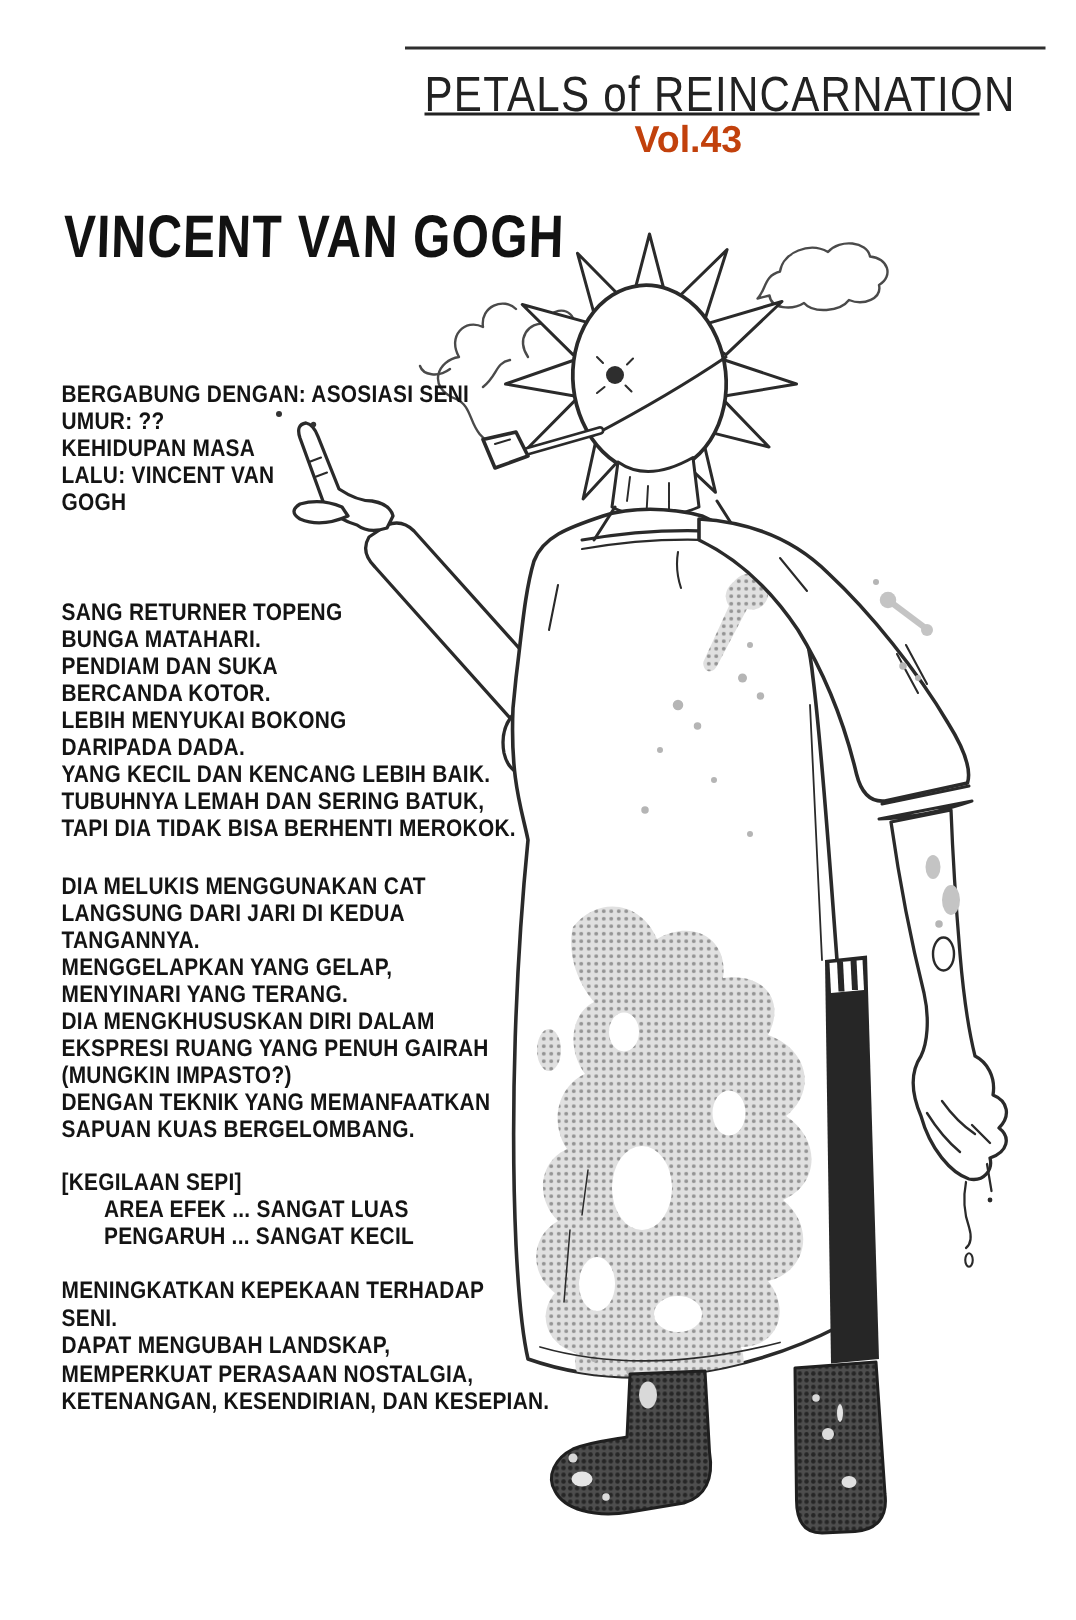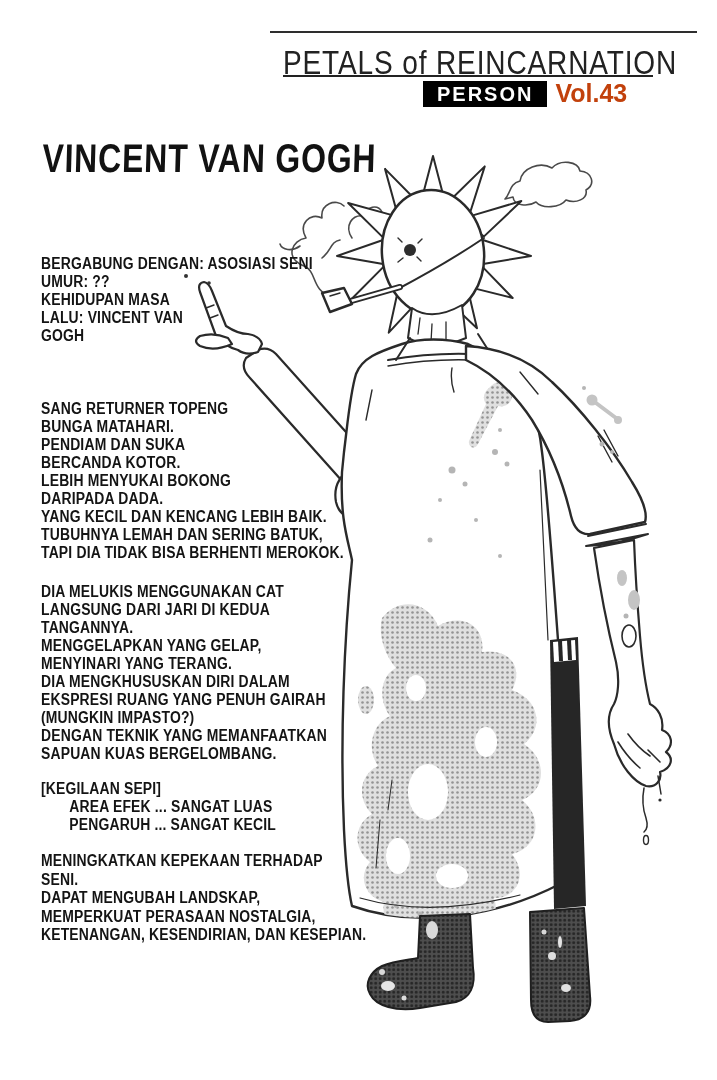--- a/index.html
+++ b/index.html
@@ -193,21 +193,20 @@
       <ellipse cx="566" cy="988" rx="5" ry="4" fill="#e0e0e0"></ellipse>
       <circle cx="544" cy="932" r="2.5" fill="#d8d8d8"></circle>
       <ellipse cx="560" cy="942" rx="2" ry="6" fill="#e5e5e5"></ellipse>
     </g>
   </svg>
 
   <div class="top-rule"></div>
   <div class="txt series-title">PETALS of REINCARNATION</div>
   <div class="series-underline"></div>
   <div class="txt badge-row">
-    <span class="person-badge">PERSON</span>
     <span class="volume">Vol.43</span>
   </div>
 
   <h1 class="char-name">VINCENT VAN GOGH</h1>
 
   <div class="tb info">BERGABUNG DENGAN: ASOSIASI SENI
 UMUR: ??
 KEHIDUPAN MASA
 LALU: VINCENT VAN
 GOGH</div>

